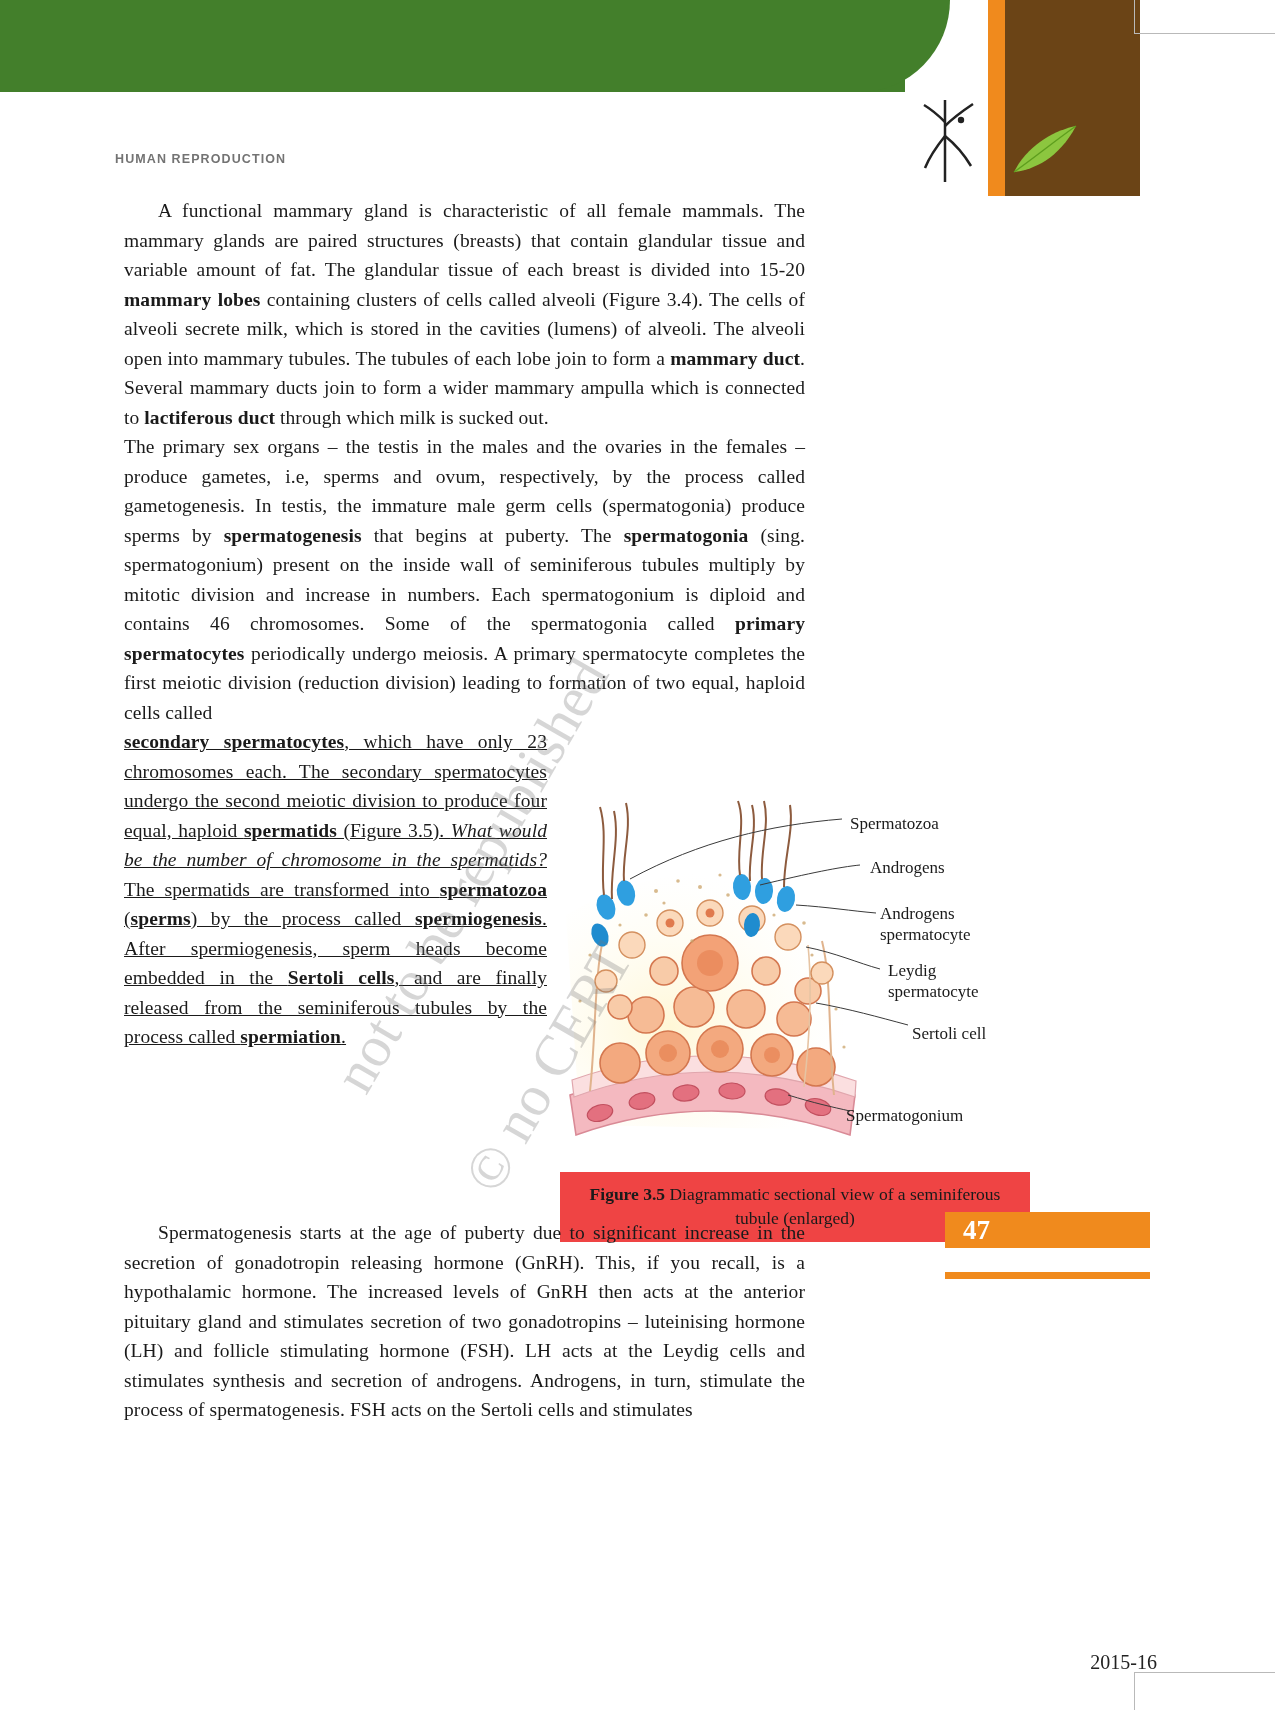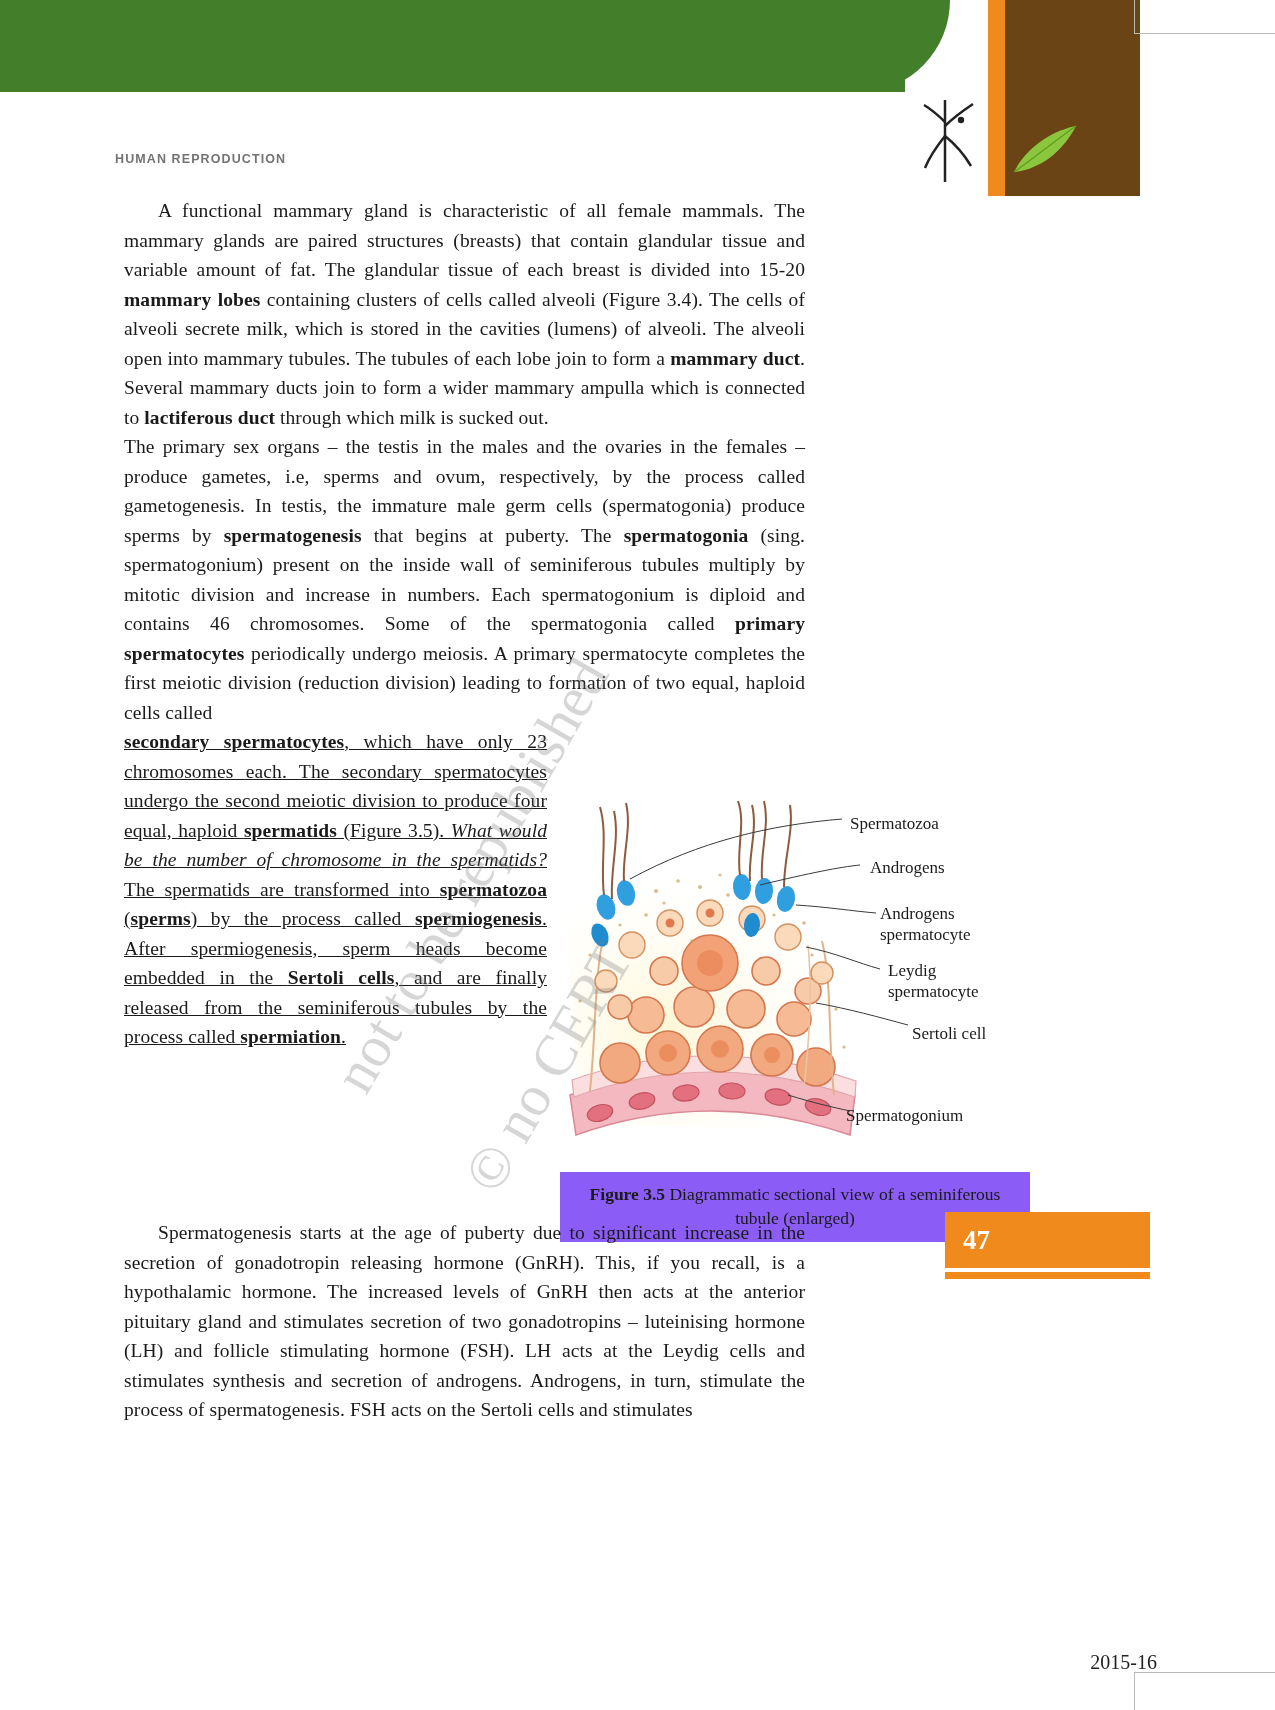--- a/index.html
+++ b/index.html
@@ -114,41 +114,41 @@
 
   
   .figure-box {
     position: absolute;
     top: 795px;
     left: 560px;
     width: 470px;
   }
   .fig-caption {
     margin-top: 8px;
-    background: #8b5cf6;
+    background: #ef4444;
     padding: 10px 14px 12px 14px;
     font-size: 17.5px;
     line-height: 24px;
     text-align: center;
   }
   .fig-caption b { font-weight: bold; }
 
   .fig-labels {
     position: absolute;
     font-size: 17px;
     line-height: 21px;
   }
 
   
   .pagenum-box {
     position: absolute;
     top: 1212px;
     left: 945px;
     width: 205px;
-    height: 56px;
+    height: 36px;
     background: #f08a1d;
     color: #ffffff;
     font-family: "Liberation Serif", serif;
     font-size: 27px;
     font-weight: bold;
     display: flex;
     align-items: center;
     padding-left: 18px;
     box-sizing: border-box;
   }

